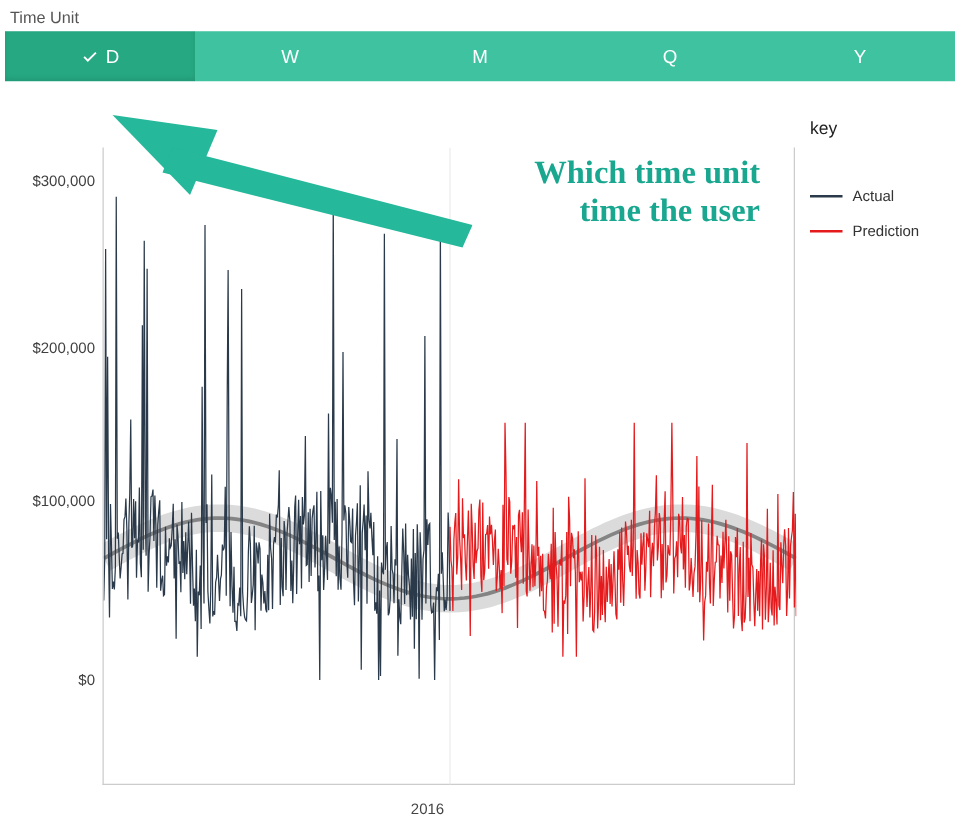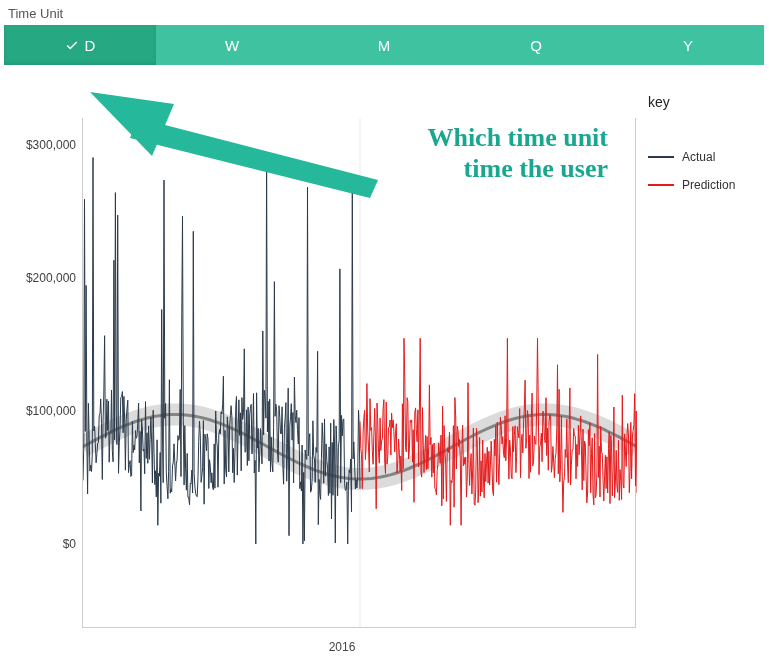--- a/index.html
+++ b/index.html
@@ -135,21 +135,21 @@
       <span>Q</span>
     </div>
     <div class="tab">
       <span>Y</span>
     </div>
   </div>
 
 <div class="chart-area">
 
   <div class="ytick" style="top:472px">$0</div>
-  <div class="ytick" style="top:339px">$100,000</div>
+  <div class="ytick" style="top:329px">$100,000</div>
   <div class="ytick" style="top:206px">$200,000</div>
   <div class="ytick" style="top:73px">$300,000</div>
 
   <div class="xtick" style="left:342px">2016</div>
 
   <div class="plot-box">
     <svg id="plot-svg" width="554" height="510" viewBox="0 0 554 510">
         <path d="M 277,0 L 277,510" fill="none" stroke="#ddd" stroke-width="1" opacity="0.6"></path>
         <path d="M0.0,328.7 L 4.7,326.2 L 9.3,323.6 L 14.0,321.1 L 18.6,318.7 L 23.3,316.3 L 27.9,314.0 L 32.6,311.7 L 37.2,309.6 L 41.9,307.6 L 46.6,305.8 L 51.2,304.0 L 55.9,302.5 L 60.5,301.1 L 65.2,299.8 L 69.8,298.8 L 74.5,297.9 L 79.1,297.3 L 83.8,296.8 L 88.5,296.5 L 93.1,296.5 L 97.8,296.6 L 102.4,296.9 L 107.1,297.5 L 111.7,298.2 L 116.4,299.1 L 121.0,300.2 L 125.7,301.5 L 130.4,303.0 L 135.0,304.6 L 139.7,306.4 L 144.3,308.3 L 149.0,310.3 L 153.6,312.5 L 158.3,314.7 L 162.9,317.1 L 167.6,319.5 L 172.3,322.0 L 176.9,324.5 L 181.6,327.0 L 186.2,329.6 L 190.9,332.1 L 195.5,334.7 L 200.2,337.2 L 204.8,339.6 L 209.5,342.0 L 214.2,344.3 L 218.8,346.5 L 223.5,348.5 L 228.1,350.5 L 232.8,352.3 L 237.4,354.0 L 242.1,355.5 L 246.7,356.9 L 251.4,358.0 L 256.1,359.0 L 260.7,359.8 L 265.4,360.4 L 270.0,360.8 L 274.7,361.0 L 279.3,361.0 L 284.0,360.8 L 288.6,360.4 L 293.3,359.8 L 297.9,359.0 L 302.6,358.0 L 307.3,356.9 L 311.9,355.5 L 316.6,354.0 L 321.2,352.3 L 325.9,350.5 L 330.5,348.5 L 335.2,346.5 L 339.8,344.3 L 344.5,342.0 L 349.2,339.6 L 353.8,337.2 L 358.5,334.7 L 363.1,332.1 L 367.8,329.6 L 372.4,327.0 L 377.1,324.5 L 381.7,322.0 L 386.4,319.5 L 391.1,317.1 L 395.7,314.7 L 400.4,312.5 L 405.0,310.3 L 409.7,308.3 L 414.3,306.4 L 419.0,304.6 L 423.6,303.0 L 428.3,301.5 L 433.0,300.2 L 437.6,299.1 L 442.3,298.2 L 446.9,297.5 L 451.6,296.9 L 456.2,296.6 L 460.9,296.5 L 465.5,296.5 L 470.2,296.8 L 474.9,297.3 L 479.5,297.9 L 484.2,298.8 L 488.8,299.8 L 493.5,301.1 L 498.1,302.5 L 502.8,304.0 L 507.4,305.8 L 512.1,307.6 L 516.8,309.6 L 521.4,311.7 L 526.1,314.0 L 530.7,316.3 L 535.4,318.7 L 540.0,321.1 L 544.7,323.6 L 549.3,326.2 L 554.0,328.7" fill="none" stroke="#bdbdbd" stroke-width="22" opacity="0.55"></path>
         <path d="M0.0,328.7 L 4.7,326.2 L 9.3,323.6 L 14.0,321.1 L 18.6,318.7 L 23.3,316.3 L 27.9,314.0 L 32.6,311.7 L 37.2,309.6 L 41.9,307.6 L 46.6,305.8 L 51.2,304.0 L 55.9,302.5 L 60.5,301.1 L 65.2,299.8 L 69.8,298.8 L 74.5,297.9 L 79.1,297.3 L 83.8,296.8 L 88.5,296.5 L 93.1,296.5 L 97.8,296.6 L 102.4,296.9 L 107.1,297.5 L 111.7,298.2 L 116.4,299.1 L 121.0,300.2 L 125.7,301.5 L 130.4,303.0 L 135.0,304.6 L 139.7,306.4 L 144.3,308.3 L 149.0,310.3 L 153.6,312.5 L 158.3,314.7 L 162.9,317.1 L 167.6,319.5 L 172.3,322.0 L 176.9,324.5 L 181.6,327.0 L 186.2,329.6 L 190.9,332.1 L 195.5,334.7 L 200.2,337.2 L 204.8,339.6 L 209.5,342.0 L 214.2,344.3 L 218.8,346.5 L 223.5,348.5 L 228.1,350.5 L 232.8,352.3 L 237.4,354.0 L 242.1,355.5 L 246.7,356.9 L 251.4,358.0 L 256.1,359.0 L 260.7,359.8 L 265.4,360.4 L 270.0,360.8 L 274.7,361.0 L 279.3,361.0 L 284.0,360.8 L 288.6,360.4 L 293.3,359.8 L 297.9,359.0 L 302.6,358.0 L 307.3,356.9 L 311.9,355.5 L 316.6,354.0 L 321.2,352.3 L 325.9,350.5 L 330.5,348.5 L 335.2,346.5 L 339.8,344.3 L 344.5,342.0 L 349.2,339.6 L 353.8,337.2 L 358.5,334.7 L 363.1,332.1 L 367.8,329.6 L 372.4,327.0 L 377.1,324.5 L 381.7,322.0 L 386.4,319.5 L 391.1,317.1 L 395.7,314.7 L 400.4,312.5 L 405.0,310.3 L 409.7,308.3 L 414.3,306.4 L 419.0,304.6 L 423.6,303.0 L 428.3,301.5 L 433.0,300.2 L 437.6,299.1 L 442.3,298.2 L 446.9,297.5 L 451.6,296.9 L 456.2,296.6 L 460.9,296.5 L 465.5,296.5 L 470.2,296.8 L 474.9,297.3 L 479.5,297.9 L 484.2,298.8 L 488.8,299.8 L 493.5,301.1 L 498.1,302.5 L 502.8,304.0 L 507.4,305.8 L 512.1,307.6 L 516.8,309.6 L 521.4,311.7 L 526.1,314.0 L 530.7,316.3 L 535.4,318.7 L 540.0,321.1 L 544.7,323.6 L 549.3,326.2 L 554.0,328.7" fill="none" stroke="#7a7a7a" stroke-width="3" opacity="0.9"></path>

